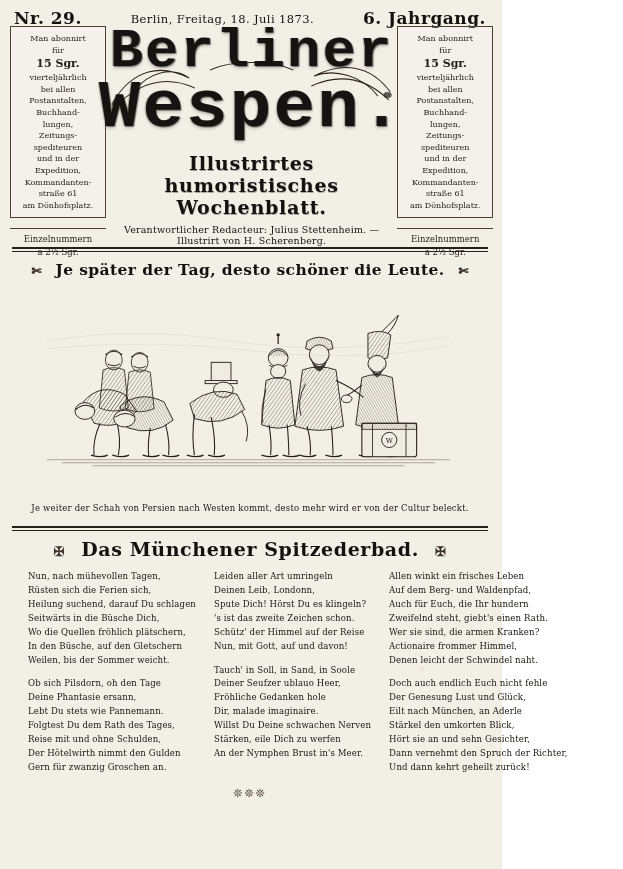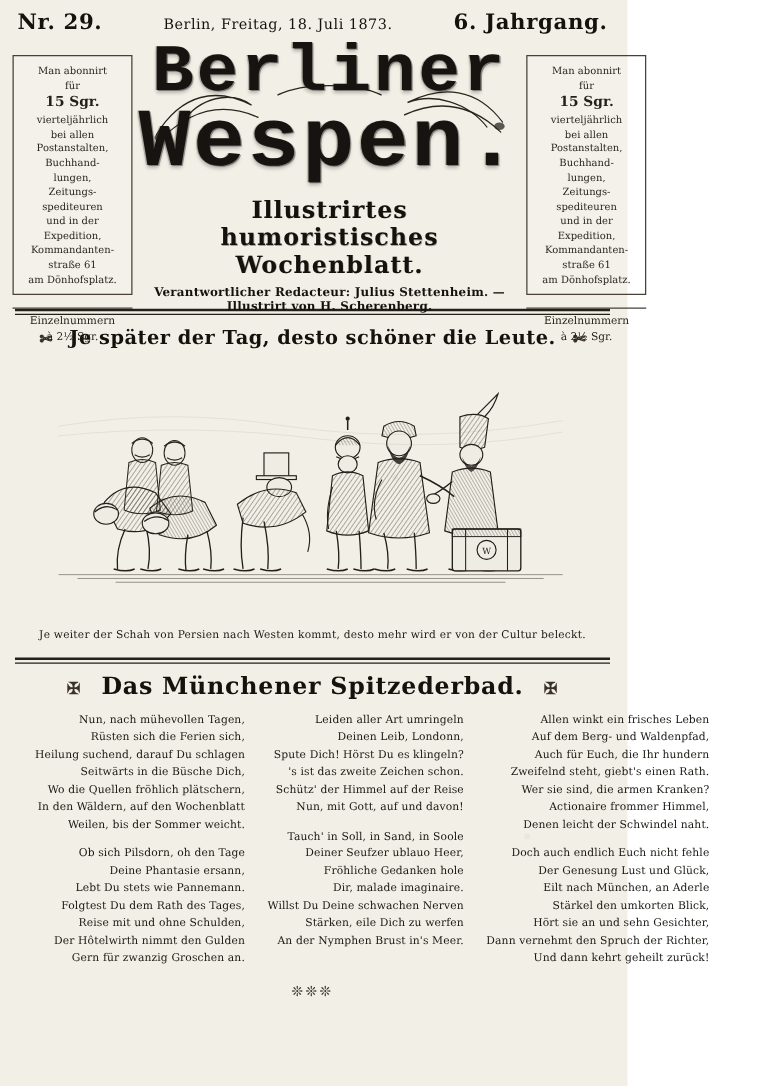--- a/index.html
+++ b/index.html
@@ -49,24 +49,23 @@
     padding-top: 4px;
     text-align: center;
     white-space: nowrap;
     color: #15120e;
   }
 
   
   .masthead {
     position: relative;
     display: flex;
-    align-items: flex-start;
+    align-items: center;
     margin-top: 2px;
     height: 210px;
-    gap: 12px;
   }
   .side-col {
     width: 96px;
     flex: 0 0 96px;
     font-size: 8px;
     line-height: 1.45;
     text-align: center;
     color: #241f18;
     padding-top: 14px;
     font-family: "DejaVu Serif", serif;
@@ -132,21 +131,21 @@
     margin-top: 12px;
     font-size: 19px;
     font-weight: bold;
     letter-spacing: 0.8px;
     color: #15120e;
     text-shadow: 0.5px 0.5px 0 rgba(0,0,0,0.3);
   }
   .credits {
     margin-top: 6px;
     font-size: 9.5px;
-    font-weight: bold;
+    font-weight: normal;
     letter-spacing: 0.2px;
     color: #15120e;
   }
 
   
   .rule-thick {
     height: 2px;
     background: #24201a;
     margin: 7px 2px 0 2px;
   }
@@ -221,21 +220,20 @@
     font-family: "DejaVu Serif", serif;
   }
   .stanza {
     margin-bottom: 10px;
   }
   .stanza .ln {
     display: block;
     white-space: nowrap;
     overflow: hidden;
     text-overflow: clip;
-    text-align: right;
   }
   .poem-end {
     text-align: center;
     font-size: 11px;
     color: #3a3228;
     padding-top: 2px;
     letter-spacing: 2px;
   }
 </style>
 </head>
@@ -468,21 +466,21 @@
 
   <div class="columns">
 
     <div class="col">
       <div class="stanza">
         <span class="ln">Nun, nach mühevollen Tagen,</span>
         <span class="ln">Rüsten sich die Ferien sich,</span>
         <span class="ln">Heilung suchend, darauf Du schlagen</span>
         <span class="ln">Seitwärts in die Büsche Dich,</span>
         <span class="ln">Wo die Quellen fröhlich plätschern,</span>
-        <span class="ln">In den Wäldern, auf den Wochenblatt</span>
+        <span class="ln">In den Büsche, auf den Gletschern</span>
         <span class="ln">Weilen, bis der Sommer weicht.</span>
       </div>
       <div class="stanza">
         <span class="ln">Ob sich Pilsdorn, oh den Tage</span>
         <span class="ln">Deine Phantasie ersann,</span>
         <span class="ln">Lebt Du stets wie Pannemann.</span>
         <span class="ln">Folgtest Du dem Rath des Tages,</span>
         <span class="ln">Reise mit und ohne Schulden,</span>
         <span class="ln">Der Hôtelwirth nimmt den Gulden</span>
         <span class="ln">Gern für zwanzig Groschen an.</span>

